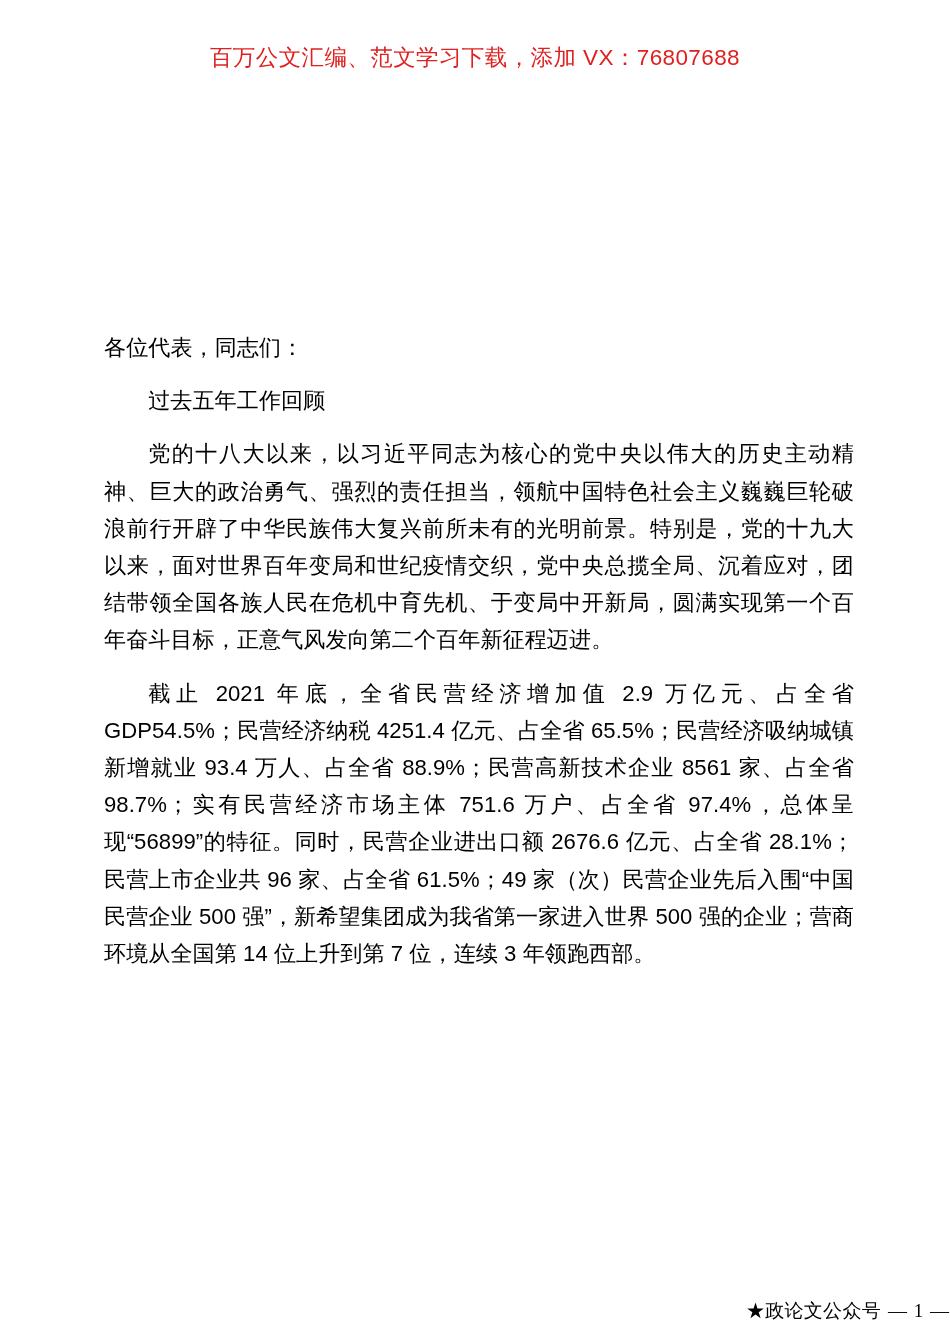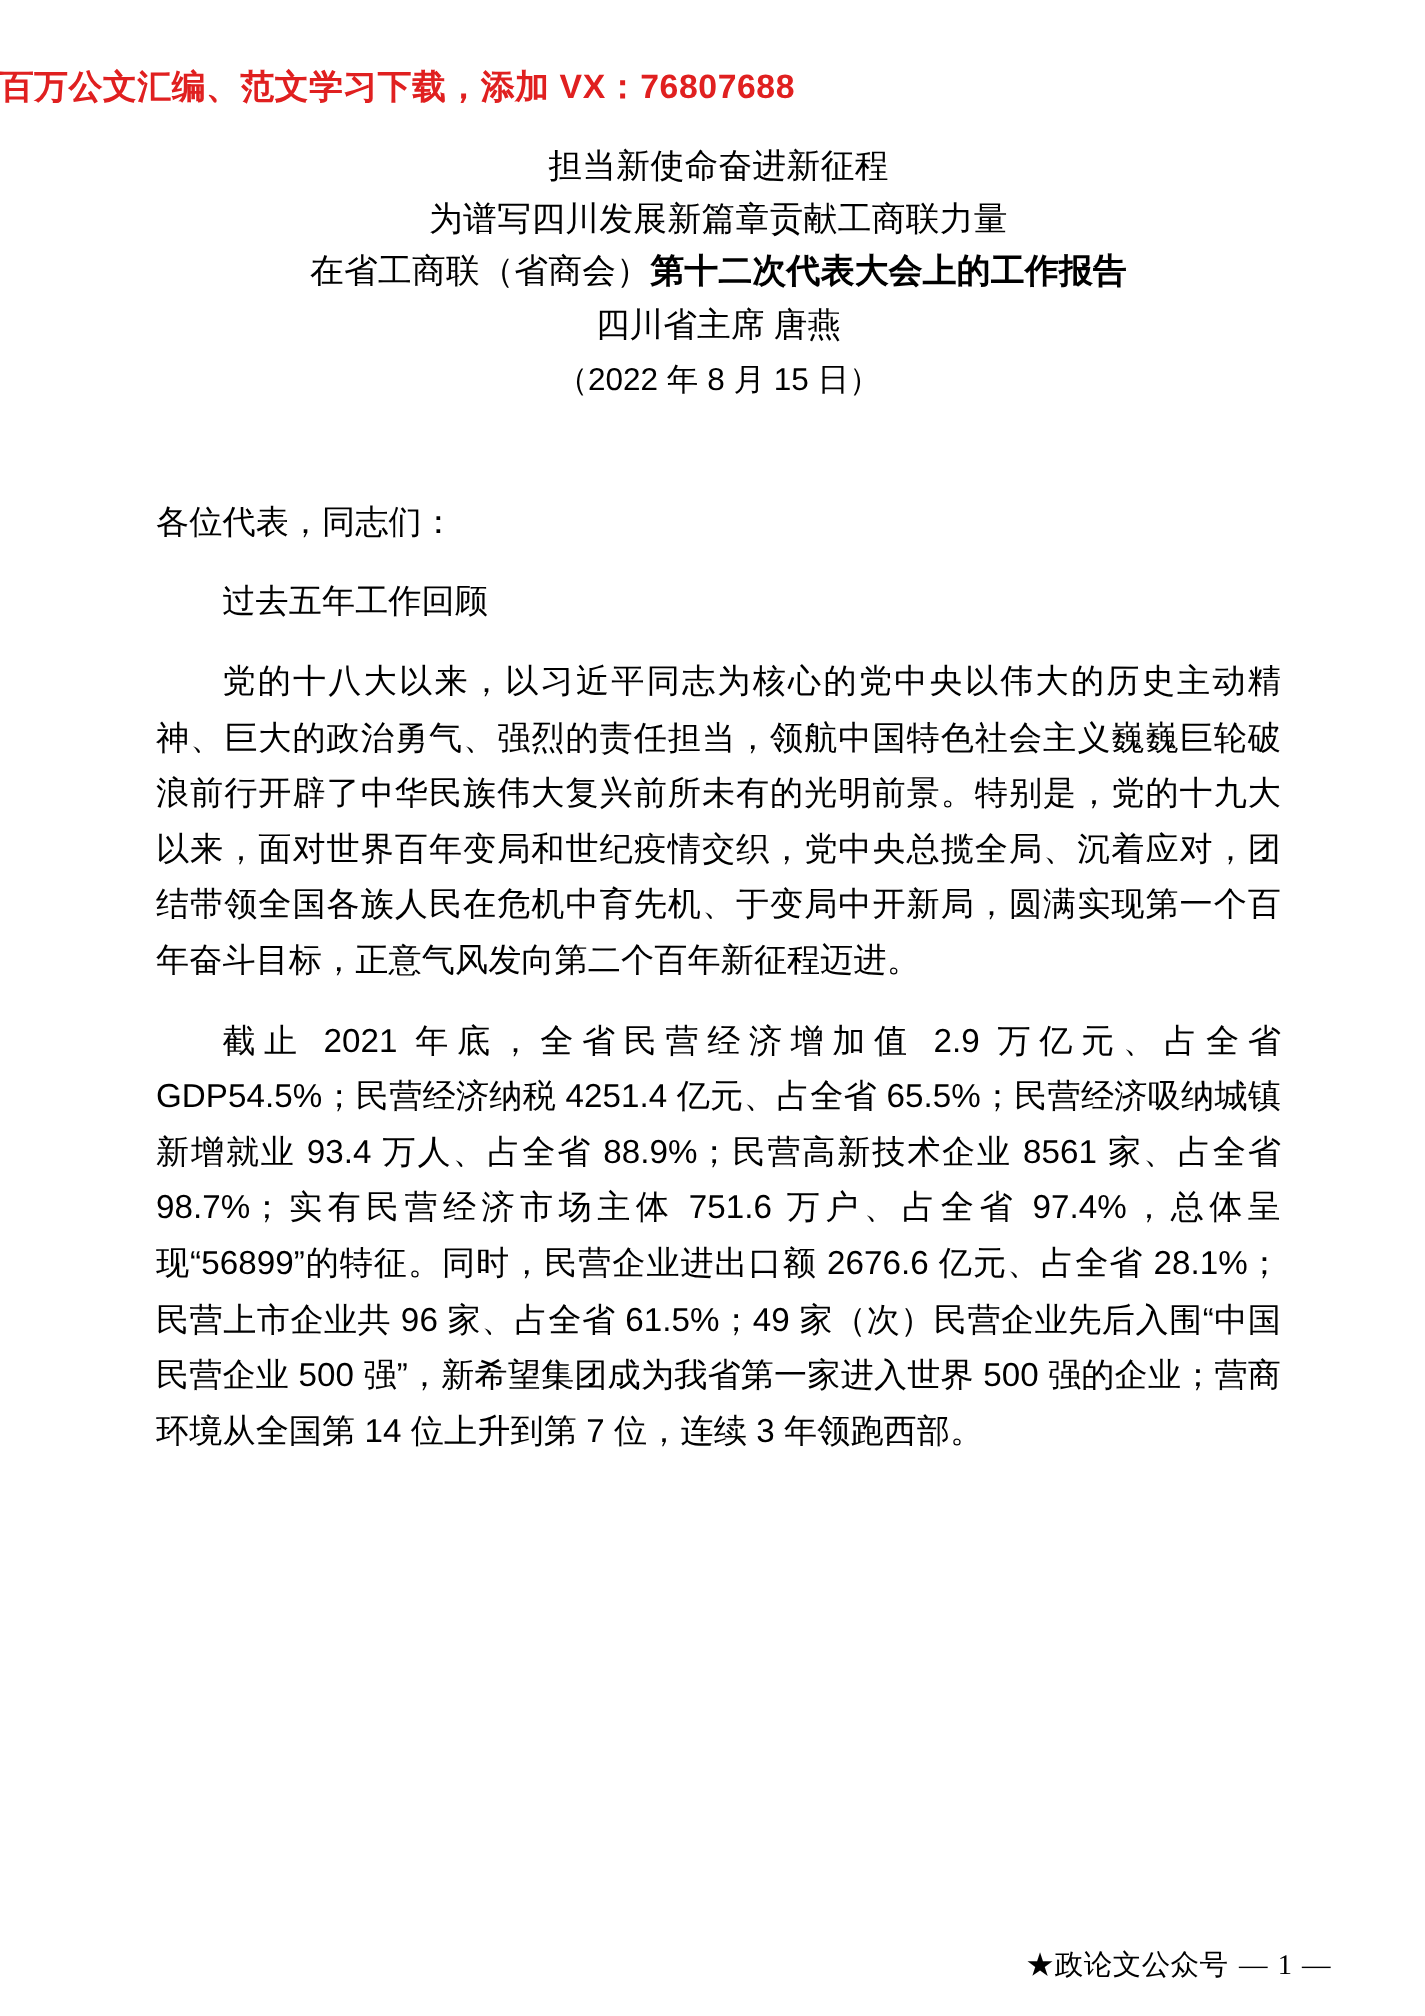--- a/index.html
+++ b/index.html
@@ -22,23 +22,23 @@
     height: 1344px;
     box-sizing: border-box;
   }
 
   
   .promo-banner {
     position: absolute;
     top: 42px;
     left: 0;
     width: 950px;
-    text-align: left;
+    text-align: center;
     font-size: 22.5px;
-    font-weight: 700;
+    font-weight: 400;
     letter-spacing: 0.4px;
     color: #e02020;
     white-space: nowrap;
   }
 
   
   .title-block {
     position: absolute;
     top: 93px;
     left: 88px;
@@ -87,21 +87,20 @@
   .para.last-justify {
     text-align-last: left;
   }
 
   
   .footer {
     position: absolute;
     bottom: 20px;
     left: 0;
     width: 950px;
-    padding-right: 62px;
     box-sizing: border-box;
     text-align: right;
     font-size: 19px;
     line-height: 26px;
     white-space: nowrap;
   }
   .footer .mark {
     font-family: "Liberation Serif", "DejaVu Serif", serif;
     letter-spacing: 0.3px;
   }
@@ -111,29 +110,20 @@
     margin-left: 7px;
   }
 </style>
 </head>
 <body>
 
 <div class="page">
 
   <div class="promo-banner" style="color: rgb(224, 32, 32);">百万公文汇编、范文学习下载，添加 VX：76807688</div>
 
-  <div class="title-block">
-    <div class="title-line">担当新使命奋进新征程</div>
-    <div class="title-line">为谱写四川发展新篇章贡献工商联力量</div>
-    <div class="title-line bold-tail">
-      <span class="head">在省工商联（省商会）</span><span class="tail">第十二次代表大会上的工作报告</span>
-    </div>
-    <div class="title-author">四川省主席  唐燕</div>
-    <div class="title-date">（2022 年 8 月 15 日）</div>
-  </div>
 
   <div class="body-block">
     <p class="para last-justify">各位代表，同志们：</p>
     <p class="para indent last-justify">过去五年工作回顾</p>
     <p class="para indent last-justify">党的十八大以来，以习近平同志为核心的党中央以伟大的历史主动精神、巨大的政治勇气、强烈的责任担当，领航中国特色社会主义巍巍巨轮破浪前行开辟了中华民族伟大复兴前所未有的光明前景。特别是，党的十九大以来，面对世界百年变局和世纪疫情交织，党中央总揽全局、沉着应对，团结带领全国各族人民在危机中育先机、于变局中开新局，圆满实现第一个百年奋斗目标，正意气风发向第二个百年新征程迈进。</p>
     <p class="para indent last-justify">截止 2021 年底，全省民营经济增加值 2.9 万亿元、占全省 GDP54.5%；民营经济纳税 4251.4 亿元、占全省 65.5%；民营经济吸纳城镇新增就业 93.4 万人、占全省 88.9%；民营高新技术企业 8561 家、占全省 98.7%；实有民营经济市场主体 751.6 万户、占全省 97.4%，总体呈现“56899”的特征。同时，民营企业进出口额 2676.6 亿元、占全省 28.1%；民营上市企业共 96 家、占全省 61.5%；49 家（次）民营企业先后入围“中国民营企业 500 强”，新希望集团成为我省第一家进入世界 500 强的企业；营商环境从全国第 14 位上升到第 7 位，连续 3 年领跑西部。</p>
   </div>
 
   <div class="footer">
     <span class="mark">★政论文公众号</span><span class="pageno">— 1 —</span>

